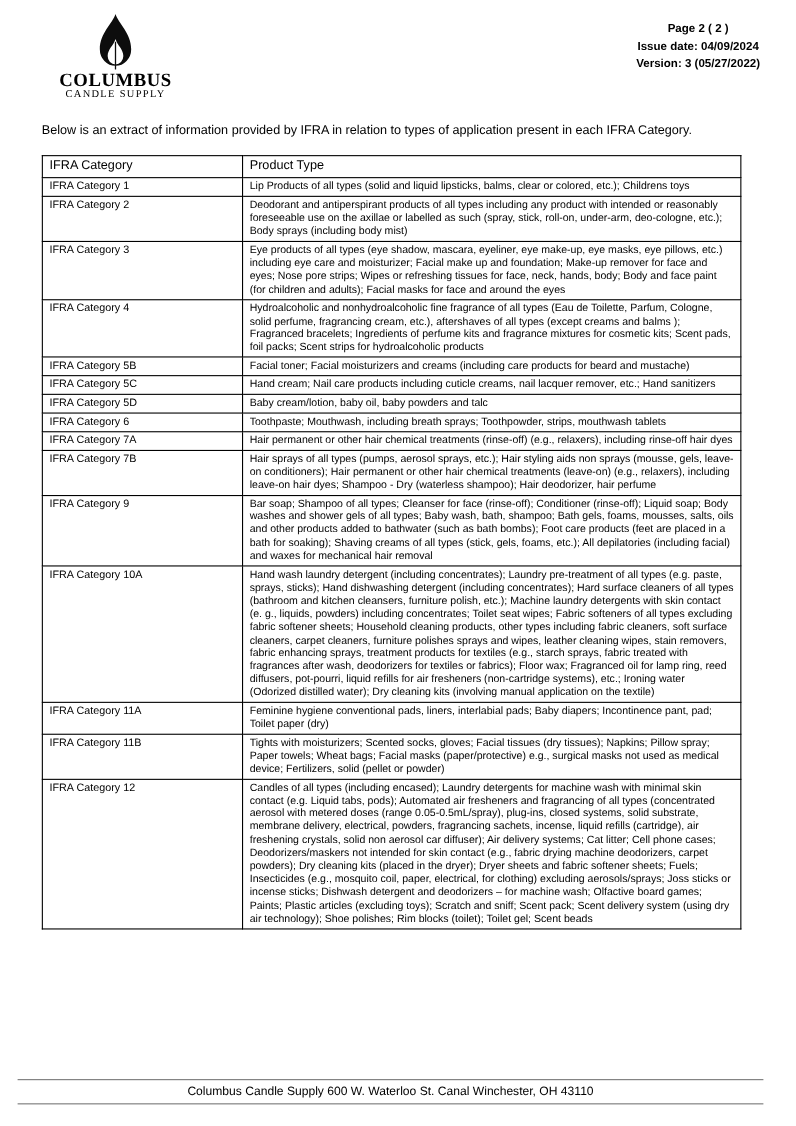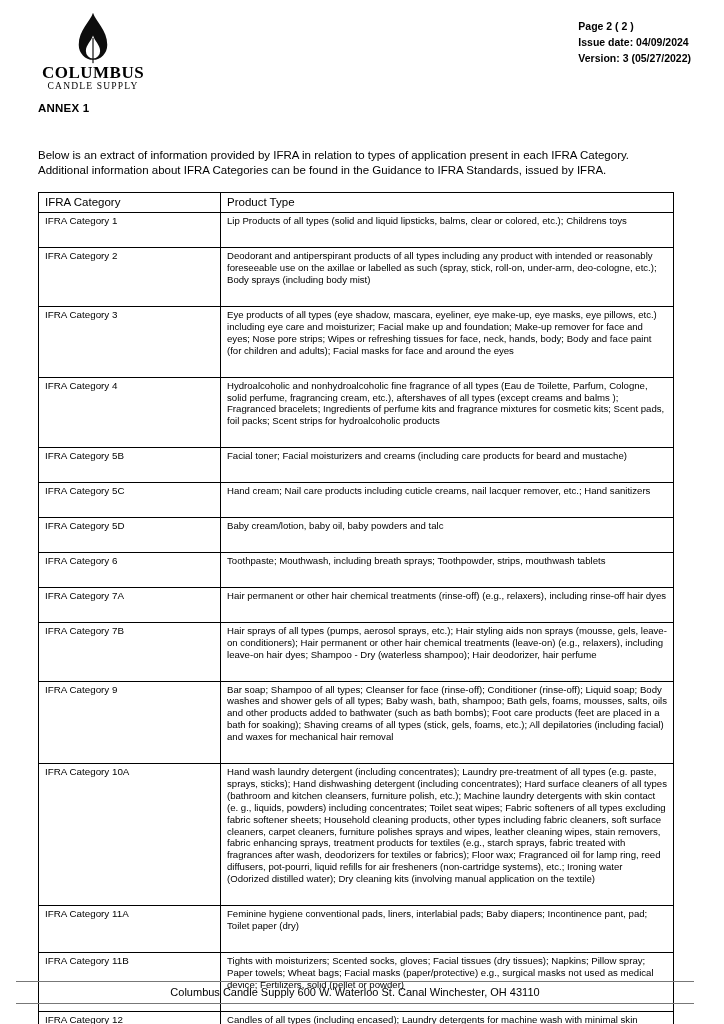--- a/index.html
+++ b/index.html
@@ -17,20 +17,21 @@
   .content { padding: 10px 33px 0 38px; }
 
   
   .top-header {
     display: flex;
     justify-content: space-between;
     align-items: flex-start;
     min-height: 78px;
   }
   .logo-block {
+    margin-left: 12px;
     margin-top: 2px;
     width: 110px;
     text-align: center;
   }
   .logo-flame { display: block; margin: 0 auto; }
   .logo-name {
     font-family: "Liberation Serif", serif;
     font-size: 17px;
     font-weight: bold;
     letter-spacing: 0.5px;
@@ -38,36 +39,36 @@
     white-space: nowrap;
   }
   .logo-sub {
     font-family: "Liberation Serif", serif;
     font-size: 9.5px;
     letter-spacing: 1.2px;
     line-height: 1.2;
     white-space: nowrap;
   }
   .doc-meta {
-    text-align: left;
+    text-align: center;
     font-size: 10.5px;
     font-weight: bold;
     line-height: 16px;
     padding-top: 8px;
   }
 
   
   .annex-title {
     font-size: 11.5px;
     font-weight: bold;
     margin-top: 10px;
     letter-spacing: 0.2px;
   }
   .intro {
-    margin-top: 34px;
+    margin-top: 20px;
     font-size: 11.5px;
     line-height: 15px;
   }
 
   
   table.ifra {
     margin-top: 14px;
     width: 636px;
     border-collapse: collapse;
     table-layout: fixed;
@@ -79,21 +80,21 @@
     font-weight: normal;
   }
   table.ifra col.c1 { width: 182px; }
   table.ifra th {
     font-size: 11.5px;
     padding: 3px 6px 4px 6px;
   }
   table.ifra td {
     font-size: 9.6px;
     line-height: 11.9px;
-    padding: 2px 6px 20px 6px;
+    padding: 2px 6px 2px 6px;
   }
   table.ifra td.cat { white-space: nowrap; font-size: 9.8px; }
 
   
   .footer {
     position: absolute;
     left: 16px;
     right: 30px;
     bottom: 20px;
   }
@@ -120,25 +121,23 @@
         <div class="logo-name">COLUMBUS</div>
         <div class="logo-sub">CANDLE SUPPLY</div>
       </div>
       <div class="doc-meta">
         <div>Page 2 ( 2 )</div>
         <div>Issue date: 04/09/2024</div>
         <div>Version: 3 (05/27/2022)</div>
       </div>
     </div>
 
-    <div class="annex-title">ANNEX 1</div>
 
     <div class="intro">
       <div>Below is an extract of information provided by IFRA in relation to types of application present in each IFRA Category.</div>
-      <div>Additional information about IFRA Categories can be found in the Guidance to IFRA Standards, issued by IFRA.</div>
     </div>
 
     <table class="ifra">
       <colgroup>
           <col class="c1">
           <col>
         </colgroup>
       <thead>
         <tr>
           <th>IFRA Category</th>

